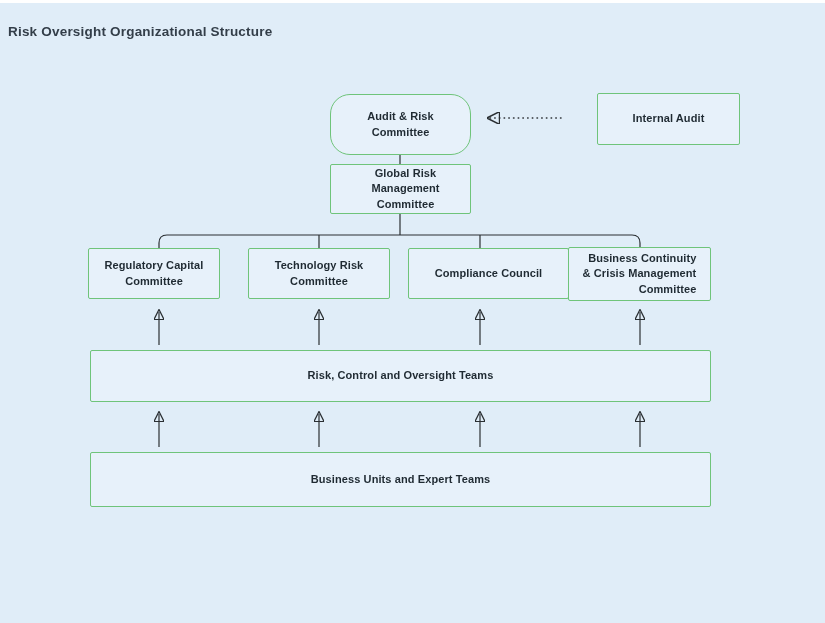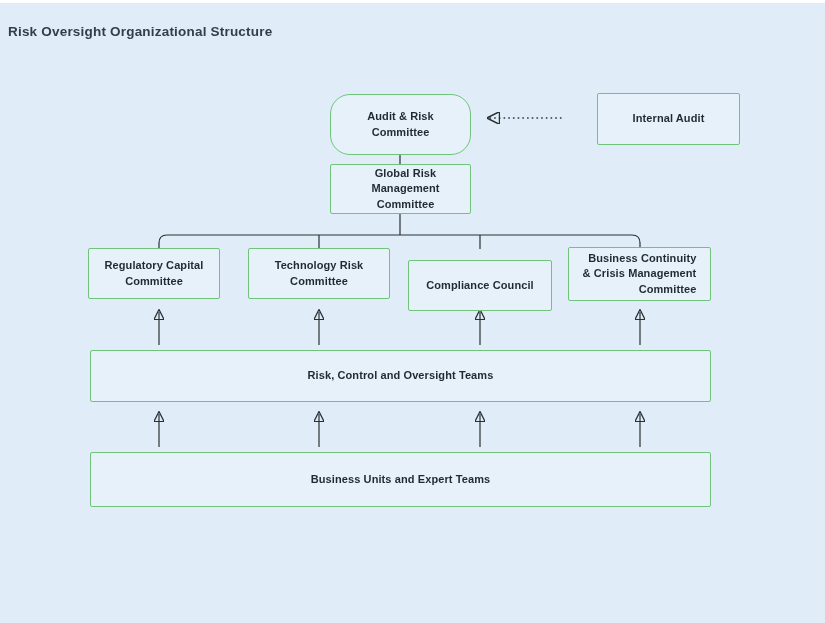--- a/index.html
+++ b/index.html
@@ -100,21 +100,21 @@
   <div class="node" style="left:88px; top:248px; width:132px; height:51px;">
     <span class="node-label">Regulatory Capital
 Committee</span>
   </div>
 
   <div class="node" style="left:248px; top:248px; width:142px; height:51px;align-items:center;">
     <span class="node-label">Technology Risk
 Committee</span>
   </div>
 
-  <div class="node" style="left:408px; top:260px; width:144px; height:51px;">
+  <div class="node" style="left:408px; top:248px; width:161px; height:51px;">
     <span class="node-label">Compliance Council</span>
   </div>
 
   <div class="node" style="left:568px; top:247px; width:143px; height:54px;text-align:right;">
     <span class="node-label">Business Continuity
 &amp; Crisis Management
 Committee</span>
   </div>
 
   <div class="node" style="left:90px; top:452px; width:621px; height:55px;">

